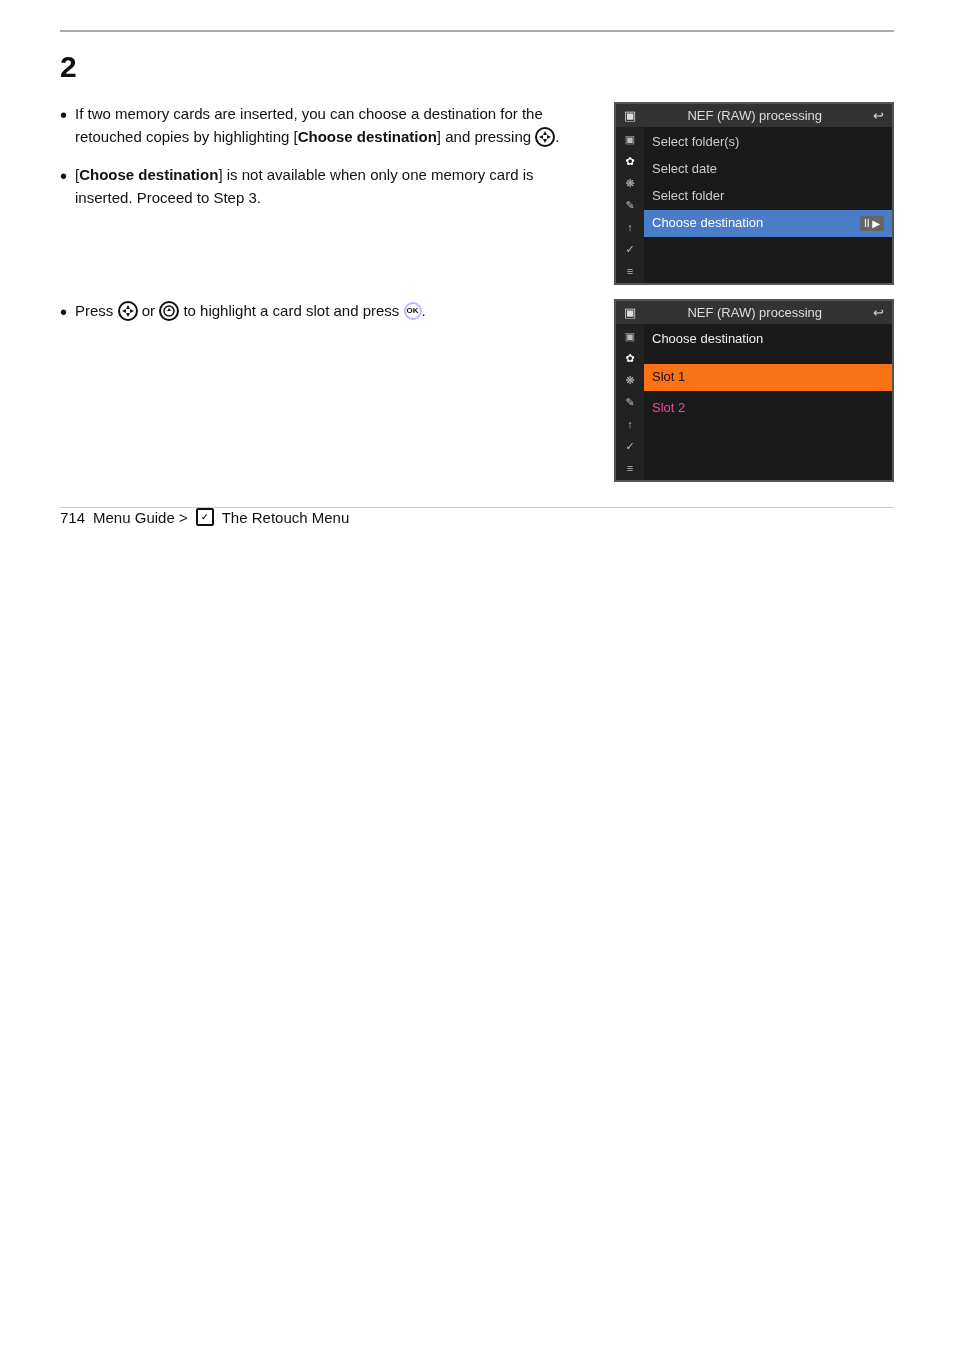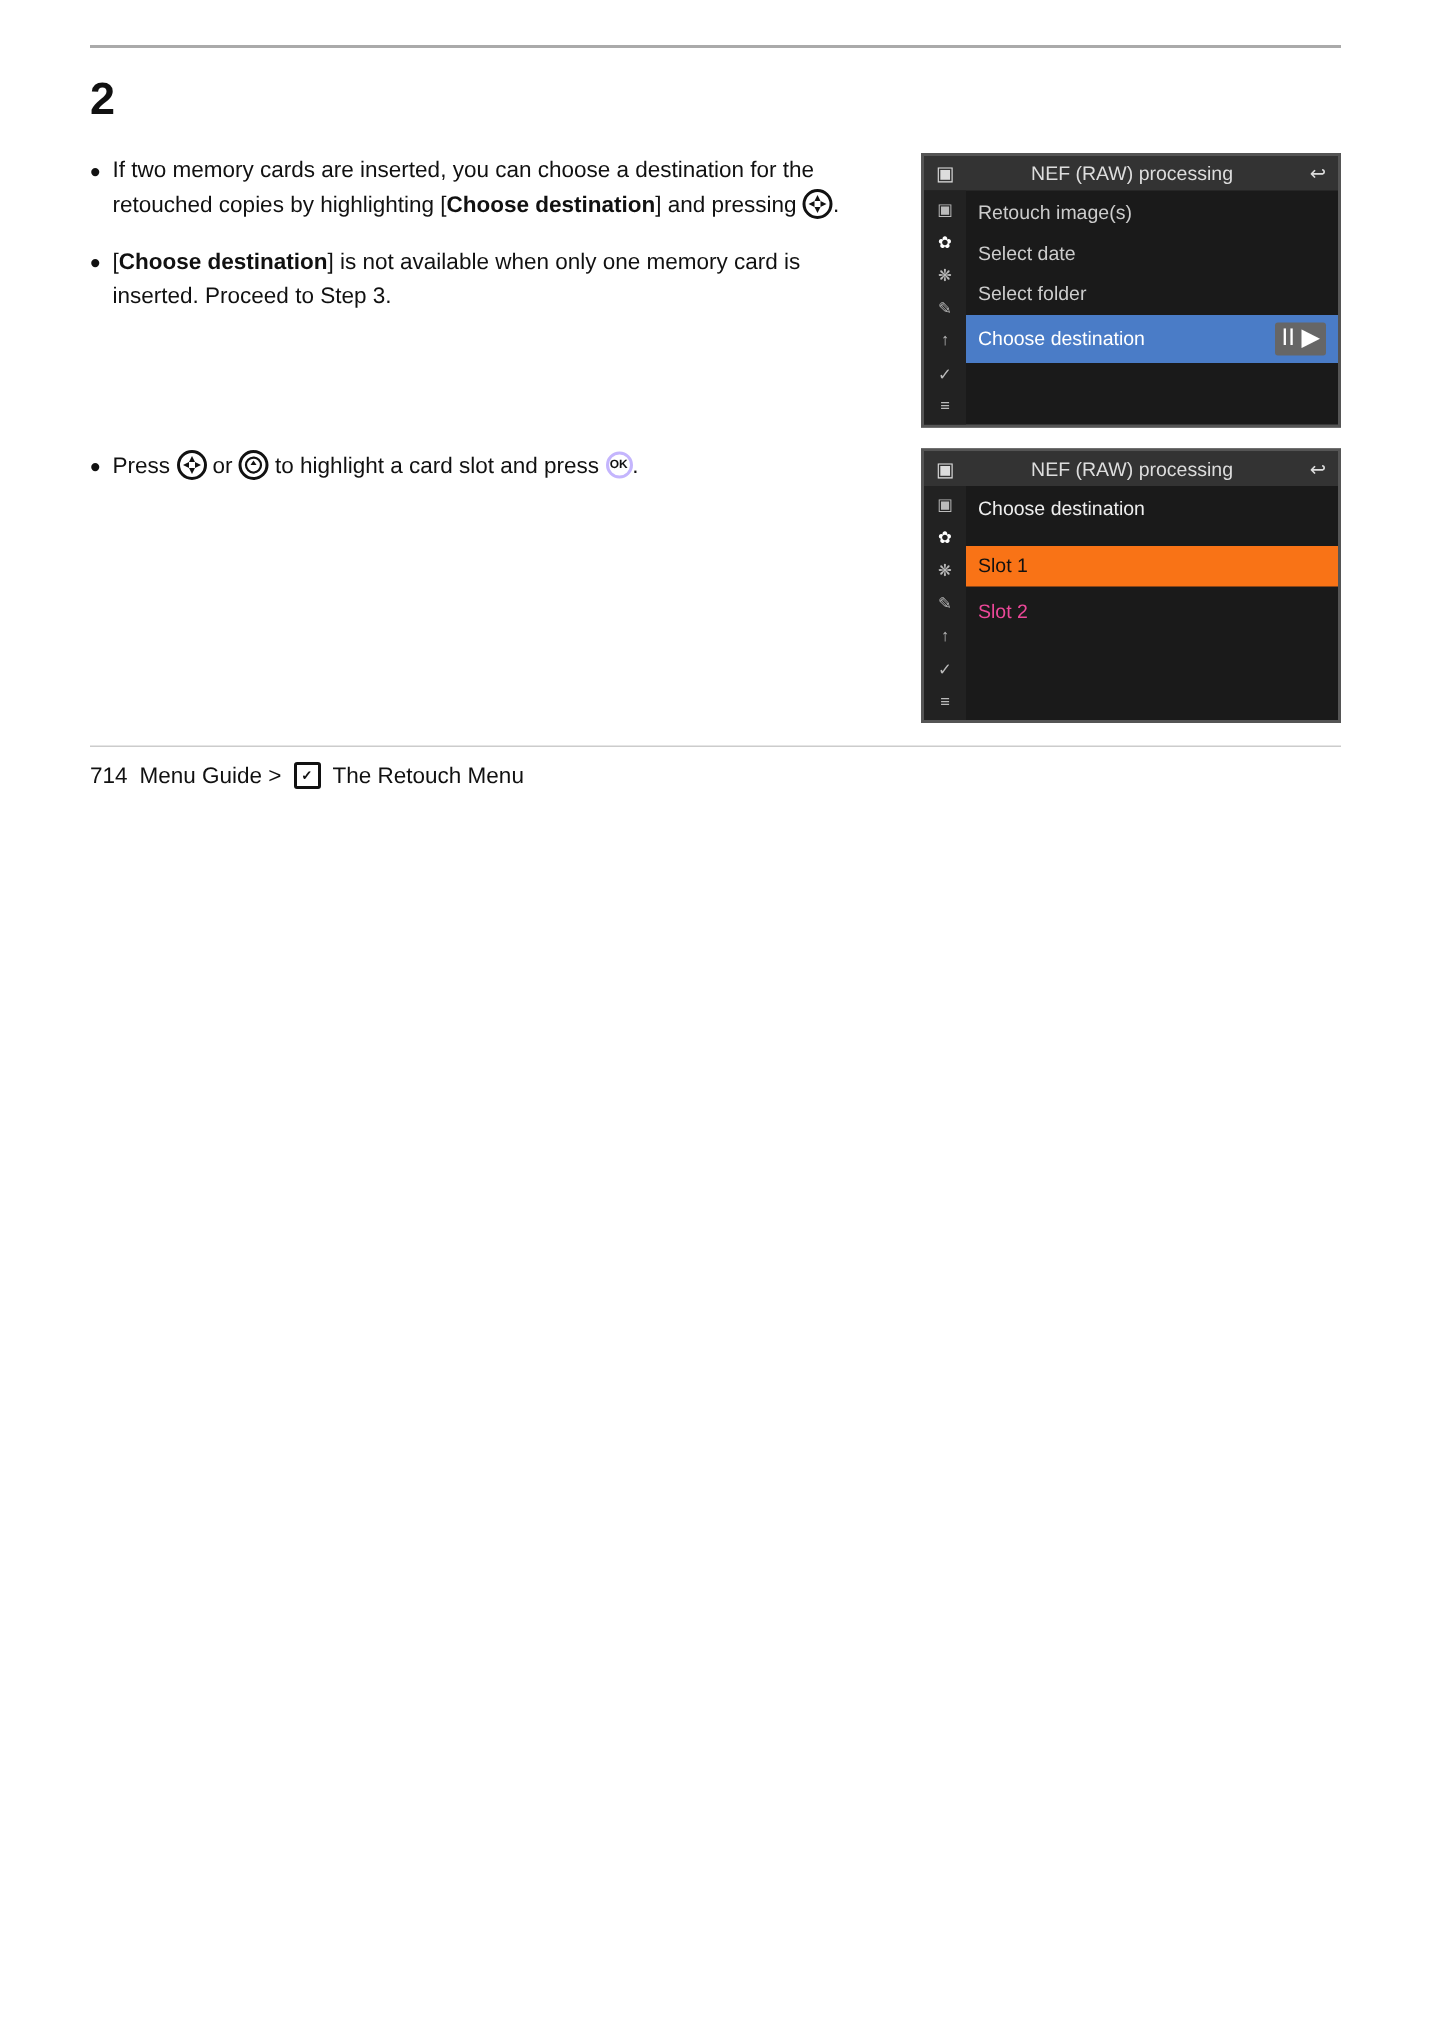--- a/index.html
+++ b/index.html
@@ -154,21 +154,20 @@
       flex: 1;
     }
 
     
     .page-footer {
       position: absolute;
       bottom: 30px;
       left: 60px;
       right: 60px;
       border-top: 1px solid #ccc;
-      padding-top: 10px;
       display: flex;
       align-items: center;
       gap: 8px;
       font-size: 15px;
       color: #111;
     }
 
     .ok-circle {
       display: inline-flex;
       align-items: center;
@@ -229,26 +228,26 @@
         <div class="menu-icons-col">
           <div class="menu-icon-item">▣</div>
           <div class="menu-icon-item active">✿</div>
           <div class="menu-icon-item">❋</div>
           <div class="menu-icon-item">✎</div>
           <div class="menu-icon-item">↑</div>
           <div class="menu-icon-item">✓</div>
           <div class="menu-icon-item">≡</div>
         </div>
         <div class="menu-items-col">
-          <div class="menu-item">Retouch image(s)</div>
+          <div class="menu-item">Select folder(s)</div>
           <div class="menu-item">Select date</div>
           <div class="menu-item">Select folder</div>
           <div class="menu-item highlighted">
             <span>Choose destination</span>
-            <span style="font-size:16px; background:#666; padding:1px 4px; border-radius:2px;">II ▶</span>
+            <span style="font-size:10px; background:#666; padding:1px 4px; border-radius:2px;">II ▶</span>
           </div>
         </div>
       </div>
     </div>
   </div>
 
   <div class="step2-row">
     <div class="step2-text-block">
       <div class="bullet-item">
         <span class="bullet-dot">•</span>

